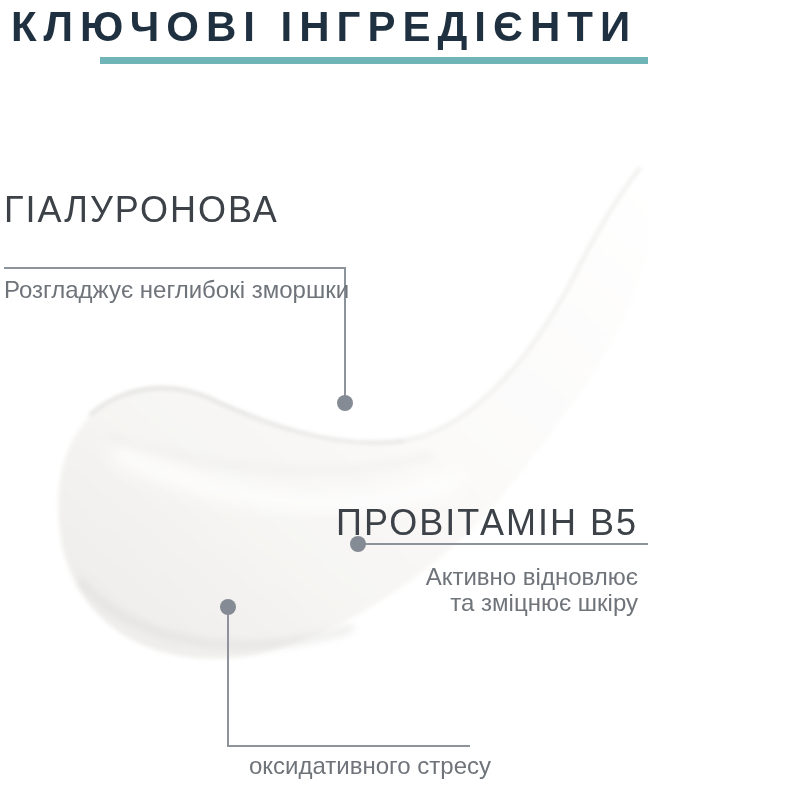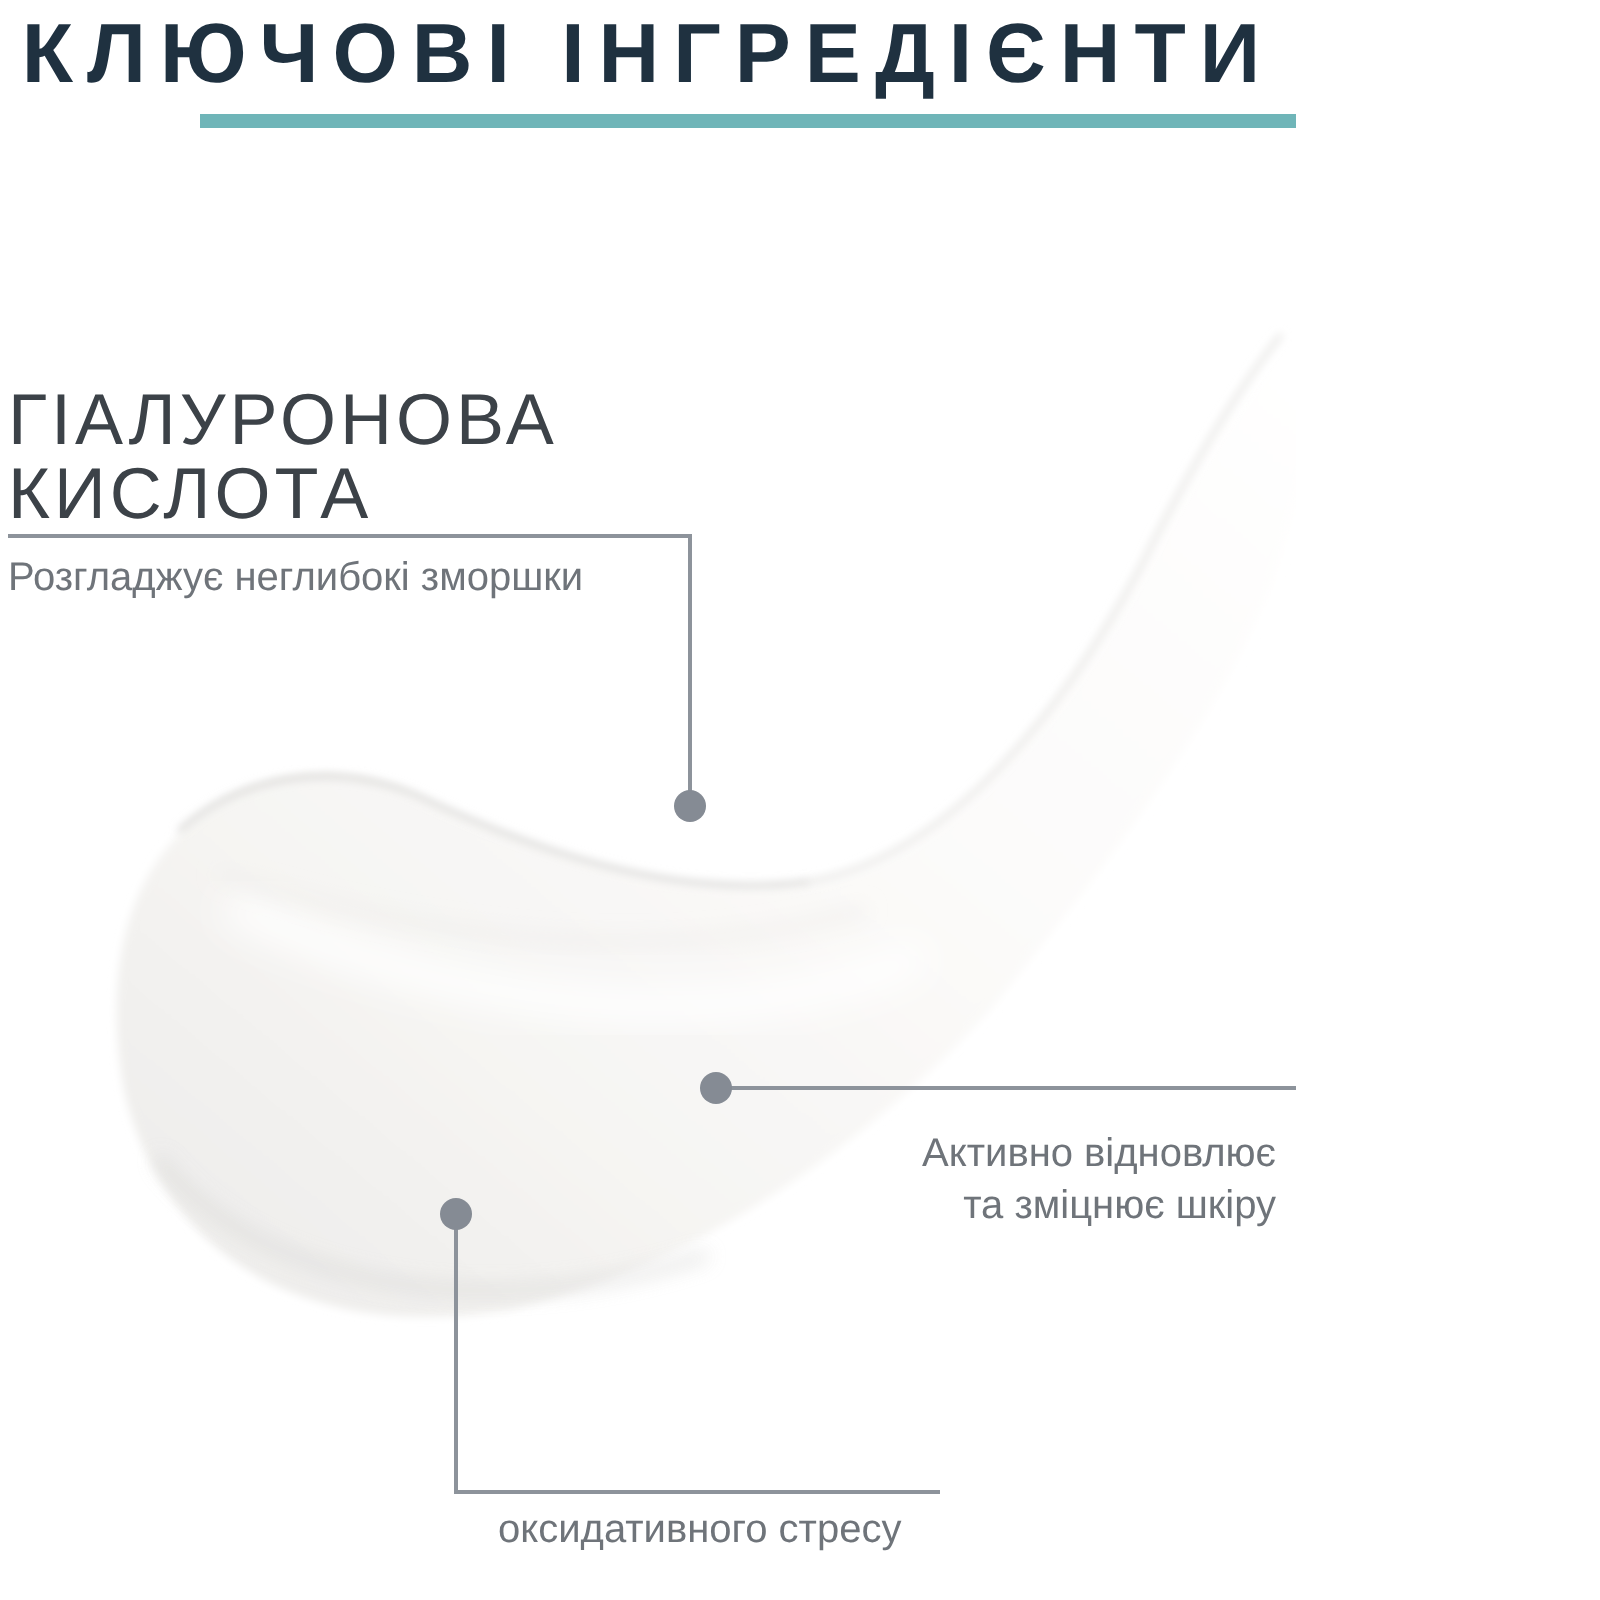--- a/index.html
+++ b/index.html
@@ -22,21 +22,21 @@
 
   
   #art { left:0; top:0; width:800px; height:800px; }
 
   
   .ing-name {
     font-size:36px; font-weight:400; letter-spacing:2px;
     color:#3c4248; line-height:37px; white-space:nowrap;
   }
   .ing-desc {
-    font-size:20px; font-weight:400; color:#6f747a;
+    font-size:24px; font-weight:400; color:#6f747a;
     line-height:25px; white-space:nowrap;
   }
 
   #hyaluronic-name { left:4px;  top:191px; }
   #hyaluronic-desc { left:4px;  top:277px; }
 
   #b5-name   { right:10px; top:504px; text-align:right; }
   #b5-desc   { right:10px; top:564px; text-align:right; line-height:26px; }
 
   #vite-name { left:252px; top:706px; }
@@ -101,24 +101,24 @@
       <polyline points="228,609 228,746 470,746"></polyline>
       <circle cx="228" cy="607" r="8" fill="#858b94" stroke="none"></circle>
     </g>
   </svg>
 
   <div id="main-title" class="abs">КЛЮЧОВІ ІНГРЕДІЄНТИ</div>
   <div id="title-underline" class="abs"></div>
 
   <div id="hyaluronic-name" class="abs ing-name">
     <div>ГІАЛУРОНОВА</div>
-    <div>КИСЛОТА</div>
   </div>
   <div id="hyaluronic-desc" class="abs ing-desc">Розгладжує неглибокі зморшки</div>
 
+  <div id="b5-name" class="abs ing-name">ПРОВІТАМІН В5</div>
   <div id="b5-desc" class="abs ing-desc">
     <div>Активно відновлює</div>
     <div>та зміцнює шкіру</div>
   </div>
 
   <div id="vite-desc" class="abs ing-desc">
     <div>оксидативного стресу</div>
   </div>
 
 </div>

